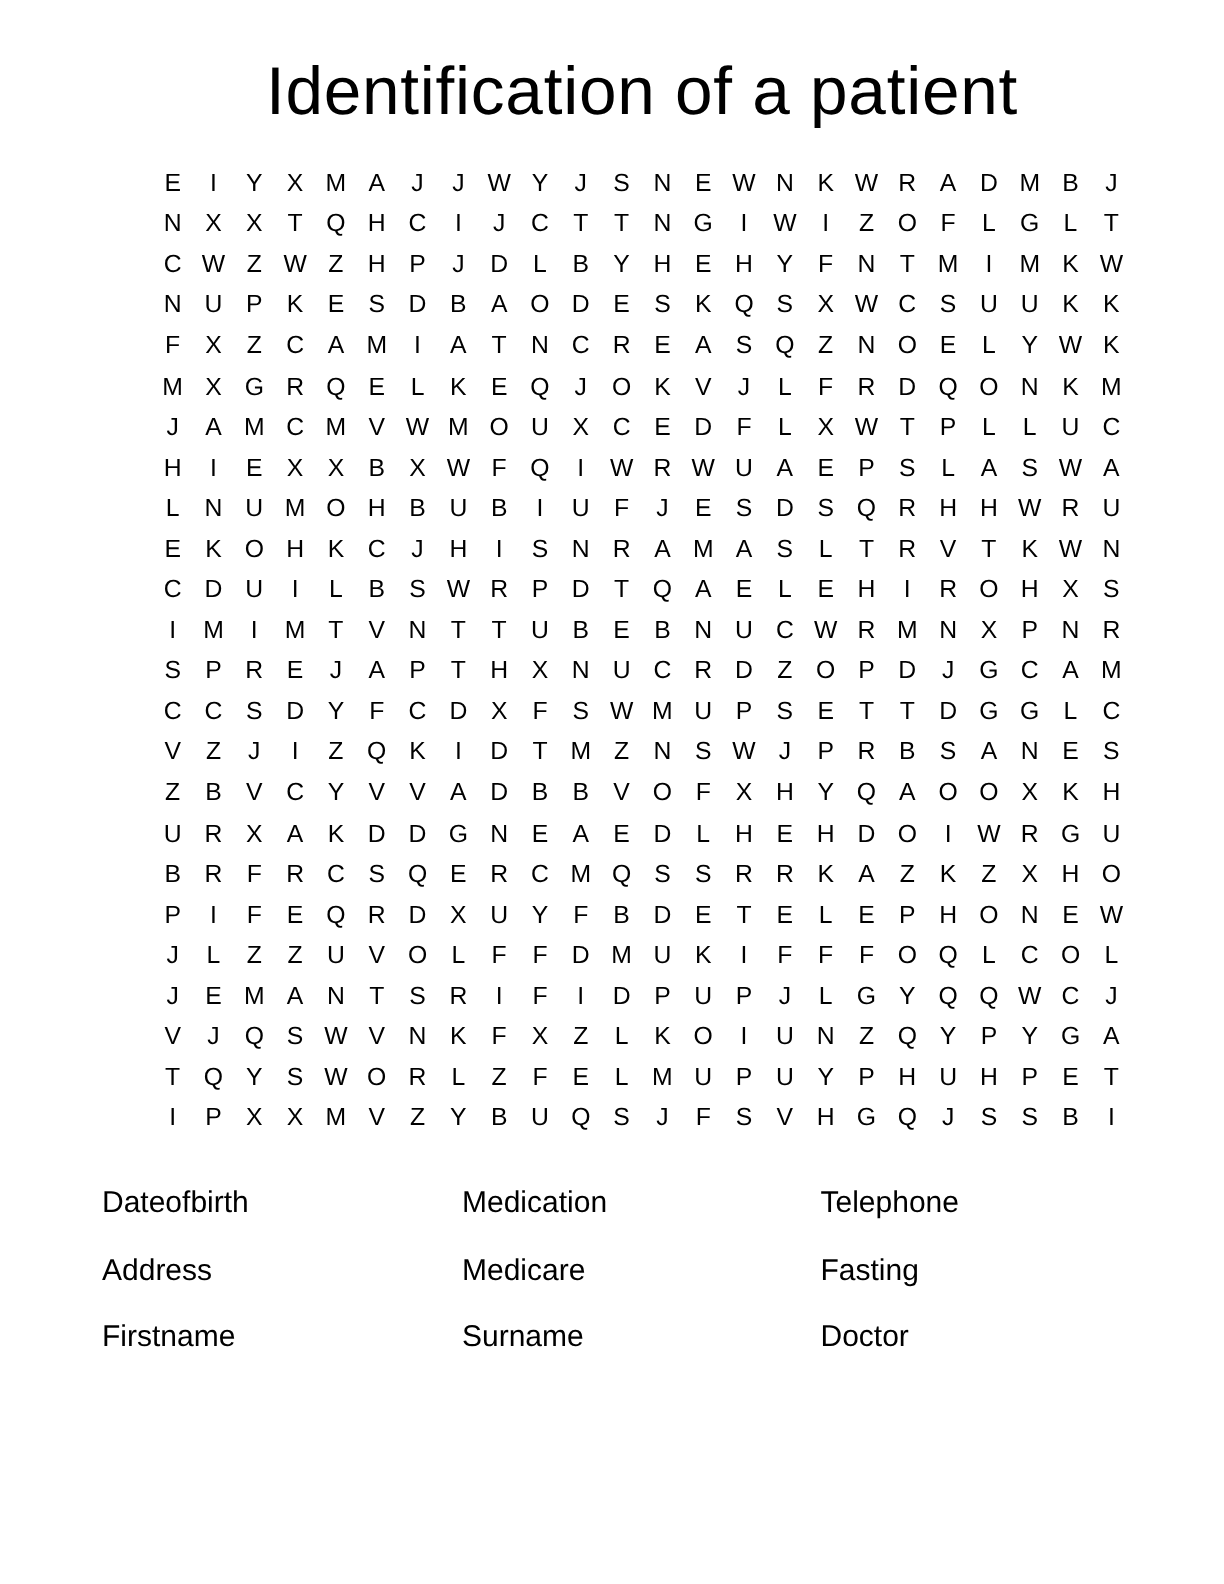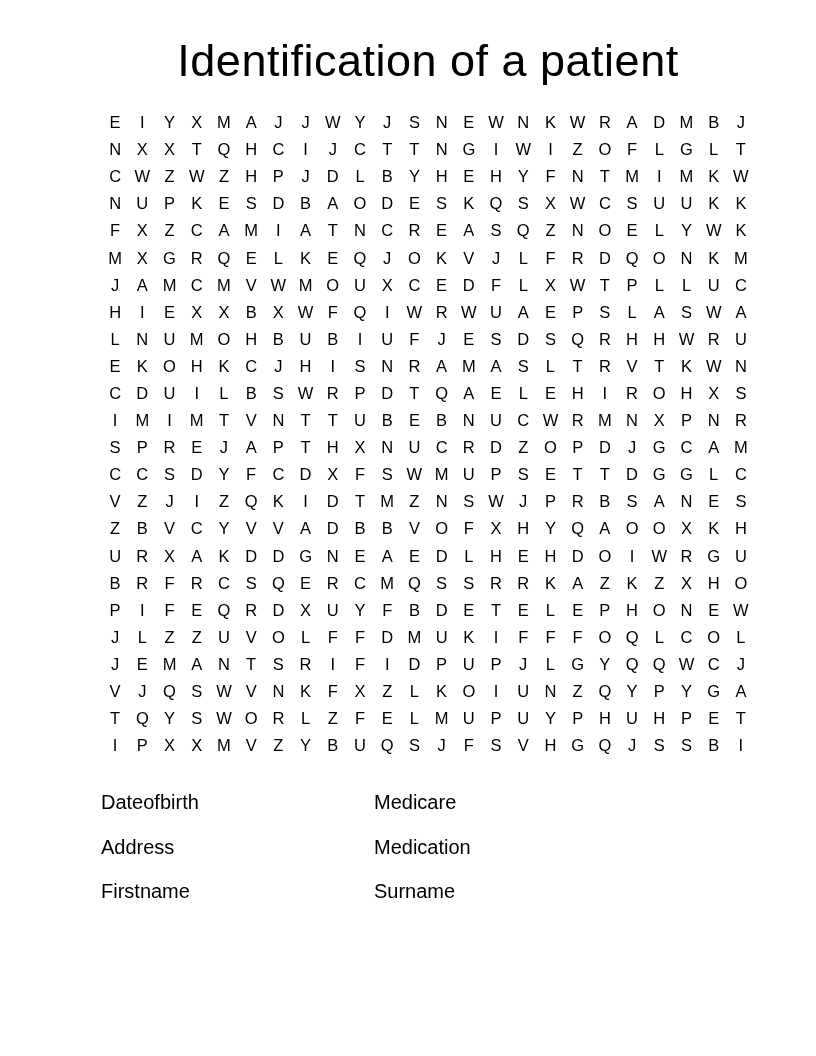--- a/index.html
+++ b/index.html
@@ -35,21 +35,21 @@
     align-items: center;
     justify-content: center;
     font-size: 16.5px;
     font-weight: 500;
     color: #000000;
   }
   .word-list {
     display: flex;
     margin: 21px 0 0 48px;
   }
-  .word-column { display: block; margin-left: 33px; }
+  .word-column { display: block; }
   .word-column-1 { width: 240px; }
   .word-column-2 { width: 239px; }
   .word-column-3 { width: 241px; }
   .word-item {
     height: 44.5px;
     display: flex;
     align-items: center;
     font-size: 20px;
     font-weight: 500;
     color: #000000;
@@ -640,18 +640,23 @@
       <div class="letter-cell">I</div>
     </div>
 
   <div class="word-list" id="word-list">
       <div class="word-column word-column-1">
         <div class="word-item">Dateofbirth</div>
         <div class="word-item">Address</div>
         <div class="word-item">Firstname</div>
       </div>
       <div class="word-column word-column-2">
+        <div class="word-item">Medication</div>
         <div class="word-item">Medicare</div>
-        <div class="word-item">Medication</div>
         <div class="word-item">Surname</div>
+      </div>
+      <div class="word-column word-column-3">
+        <div class="word-item">Telephone</div>
+        <div class="word-item">Fasting</div>
+        <div class="word-item">Doctor</div>
       </div>
     </div>
 </div>
 
 </body></html>

